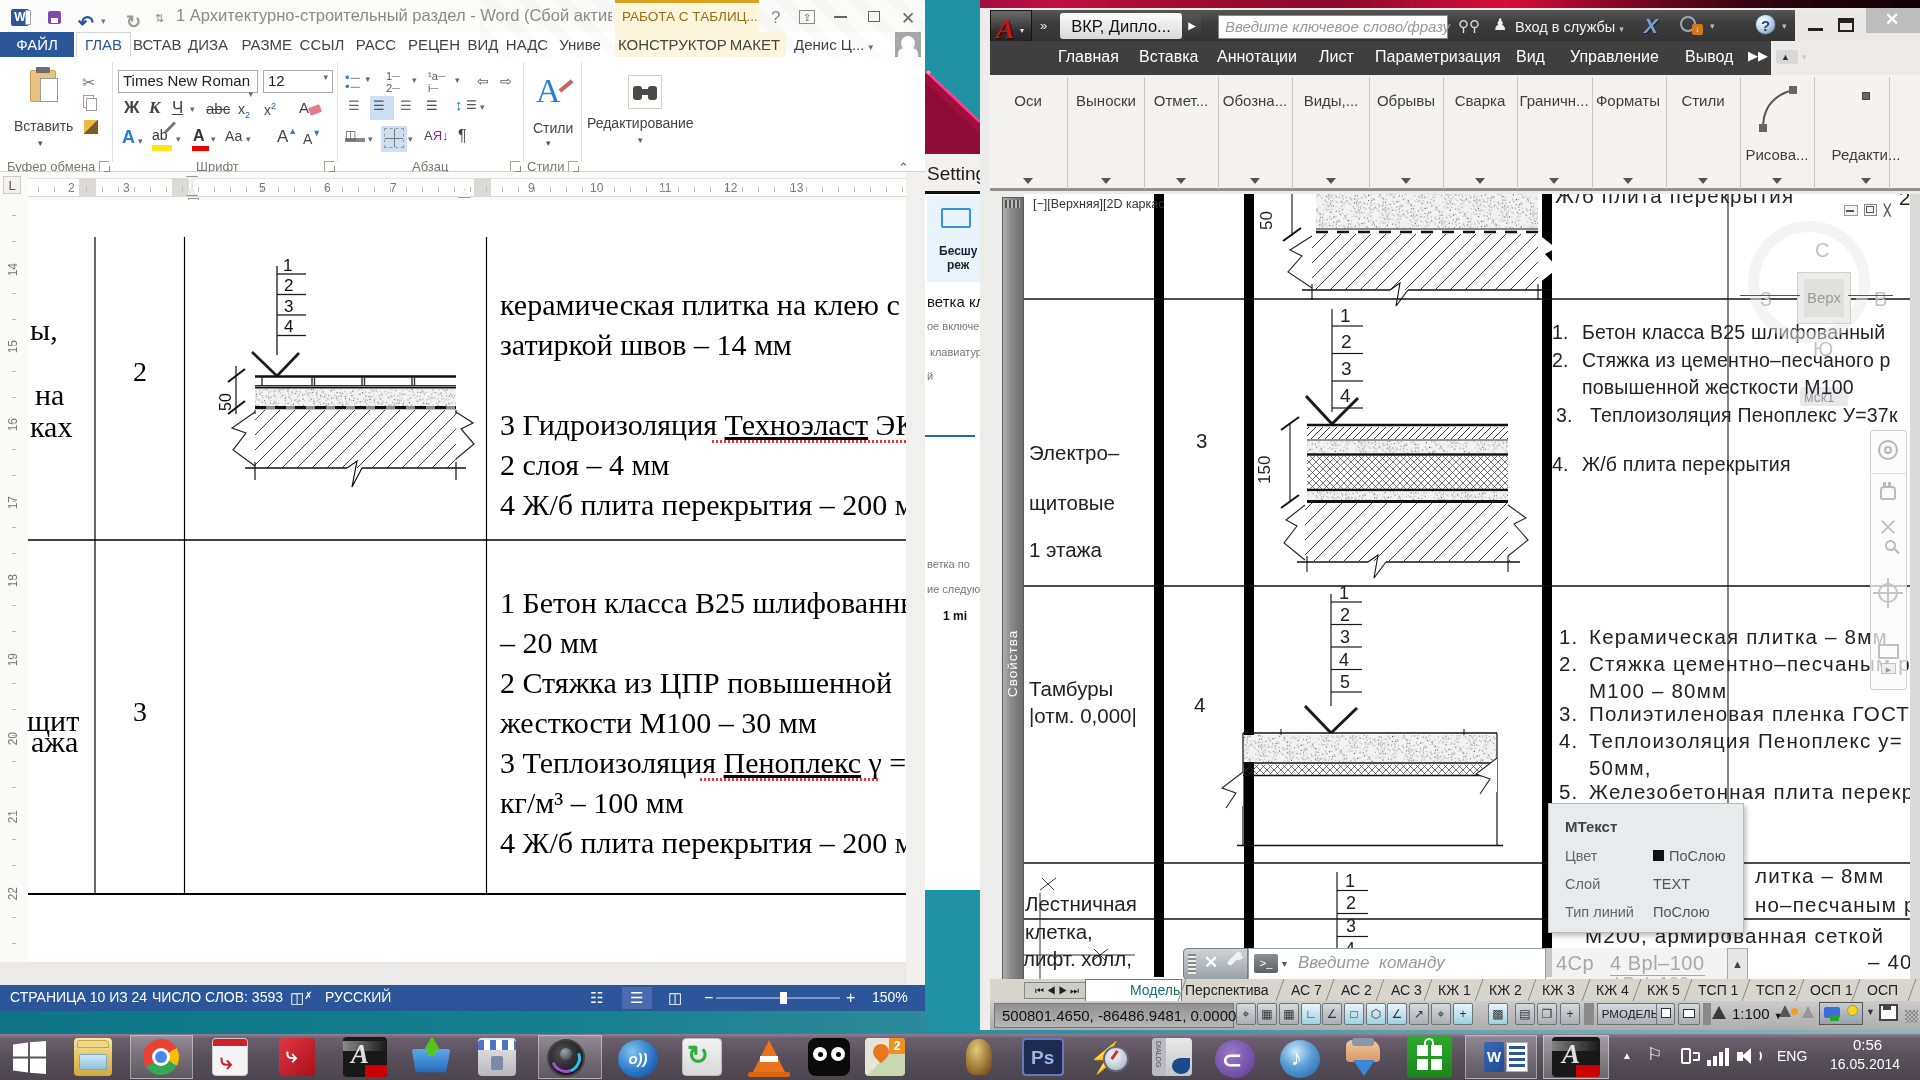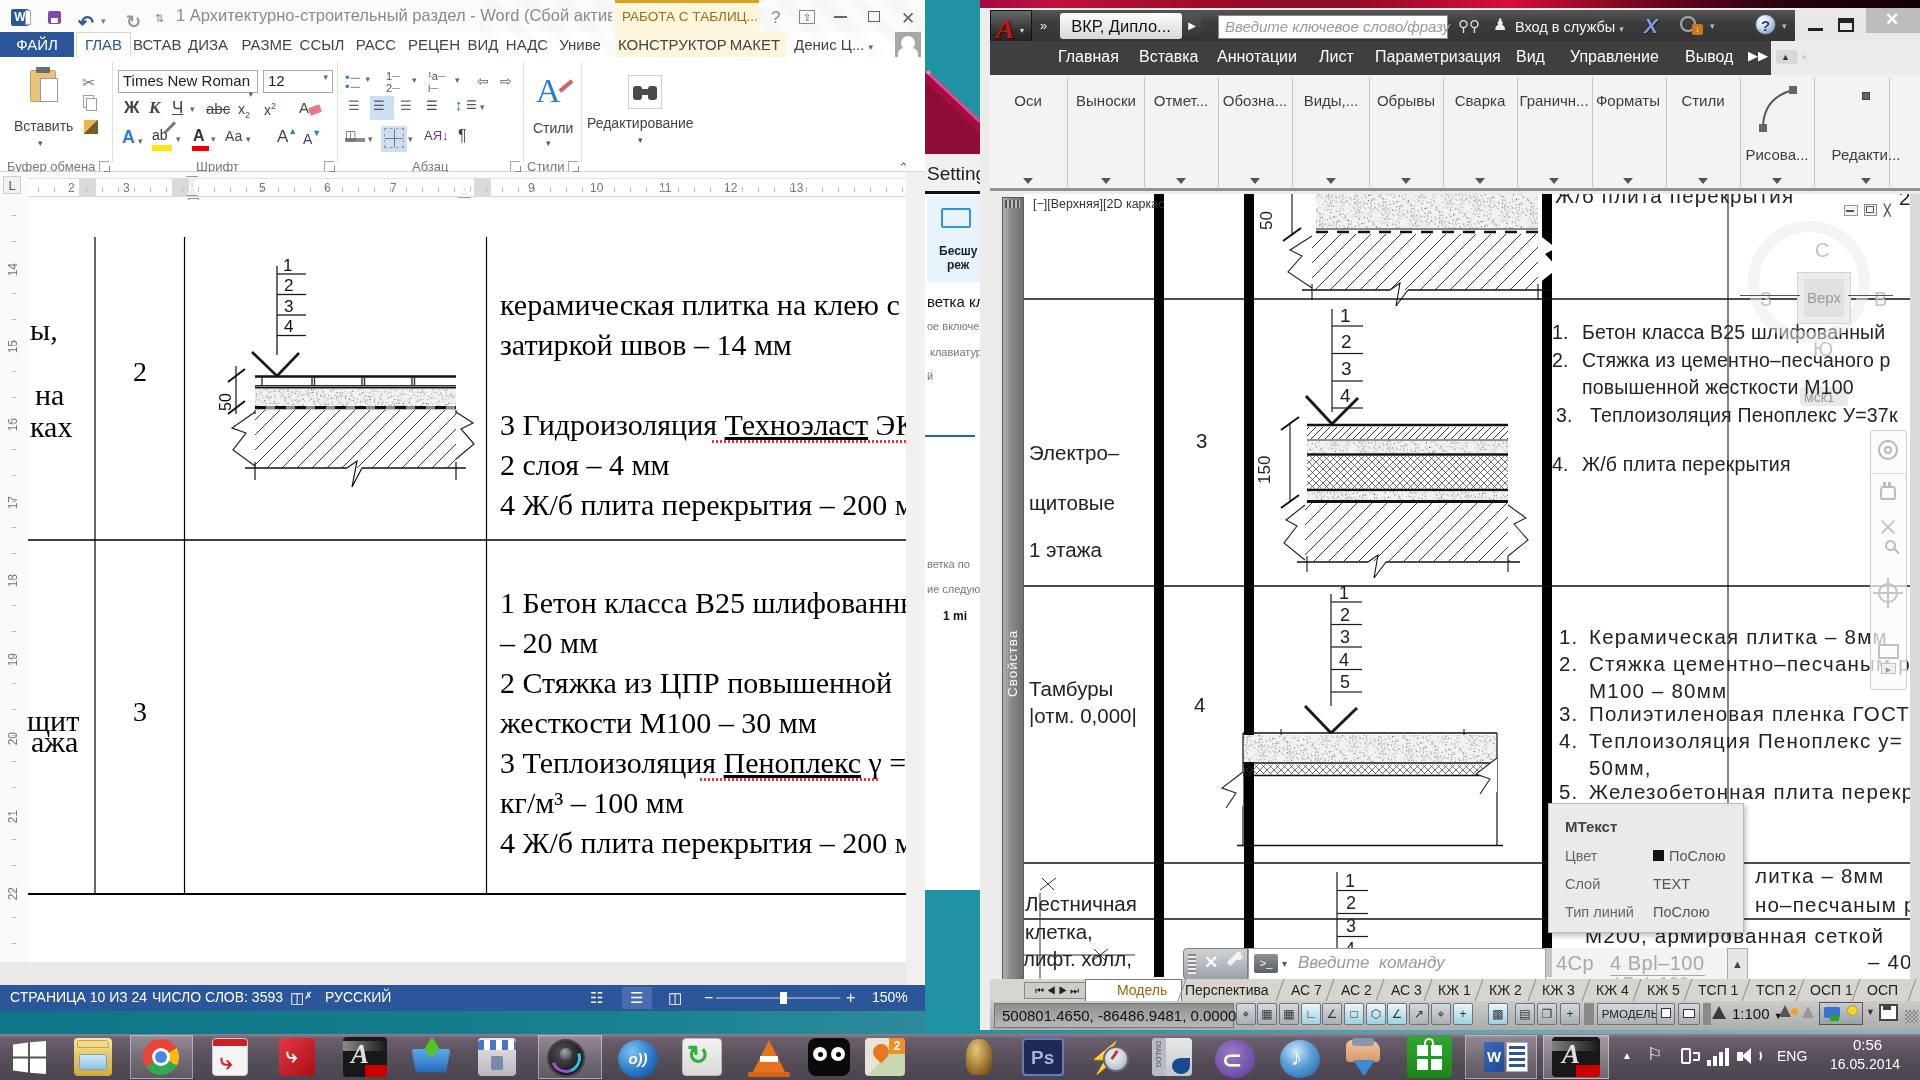--- a/index.html
+++ b/index.html
@@ -926,21 +926,21 @@
  <div class="abs" style="left:566px;top:940px;width:181px;height:32px;background:rgba(240,240,240,.82)"></div>
  <div class="abs" style="left:576px;top:944px;font-size:20px;color:#a8a8a8;letter-spacing:.5px">4Ср</div>
  <div class="abs" style="left:630px;top:944px;font-size:20px;color:#a8a8a8;letter-spacing:.5px;border-bottom:1.5px solid #a8a8a8">4 Bpl–100</div>
  <div class="abs" style="left:633px;top:966px;font-size:18px;color:#b4b4b4;height:6px;overflow:hidden">/ Bpl–100</div>
  <div class="abs" style="left:747px;top:940px;width:21px;height:32px;background:#e6e6e6;border:1px solid #a8a8a8"></div>
  <div class="abs" style="left:752px;top:950px;font-size:11px;color:#444">▲</div>
 
  <div id="a-tabs"></div>
  <div class="abs" style="left:44px;top:974px;width:66px;height:17px;background:#d0cdc6;border:1px solid #888;color:#222;font-size:10px;text-align:center;line-height:16px">⏮ ◀ ▶ ⏭</div>
  <div class="abs" style="left:105px;top:971px;width:97px;height:22px;background:#fff;border:1px solid #777;border-bottom:none"></div>
- <div class="atab" style="left:137px;line-height:23px;color:#a16207">Модель</div>
+ <div class="atab" style="left:150px;line-height:23px;color:#0f766e">Модель</div>
  <div class="atab" style="left:205px;line-height:23px">Перспектива</div>
  <div class="atab" style="left:311px;line-height:23px">АС 7</div>
  <div class="atab" style="left:361px;line-height:23px">АС 2</div>
  <div class="atab" style="left:411px;line-height:23px">АС 3</div>
  <div class="atab" style="left:458px;line-height:23px">КЖ 1</div>
  <div class="atab" style="left:509px;line-height:23px">КЖ 2</div>
  <div class="atab" style="left:562px;line-height:23px">КЖ 3</div>
  <div class="atab" style="left:616px;line-height:23px">КЖ 4</div>
  <div class="atab" style="left:667px;line-height:23px">КЖ 5</div>
  <div class="atab" style="left:718px;line-height:23px">ТСП 1</div>

